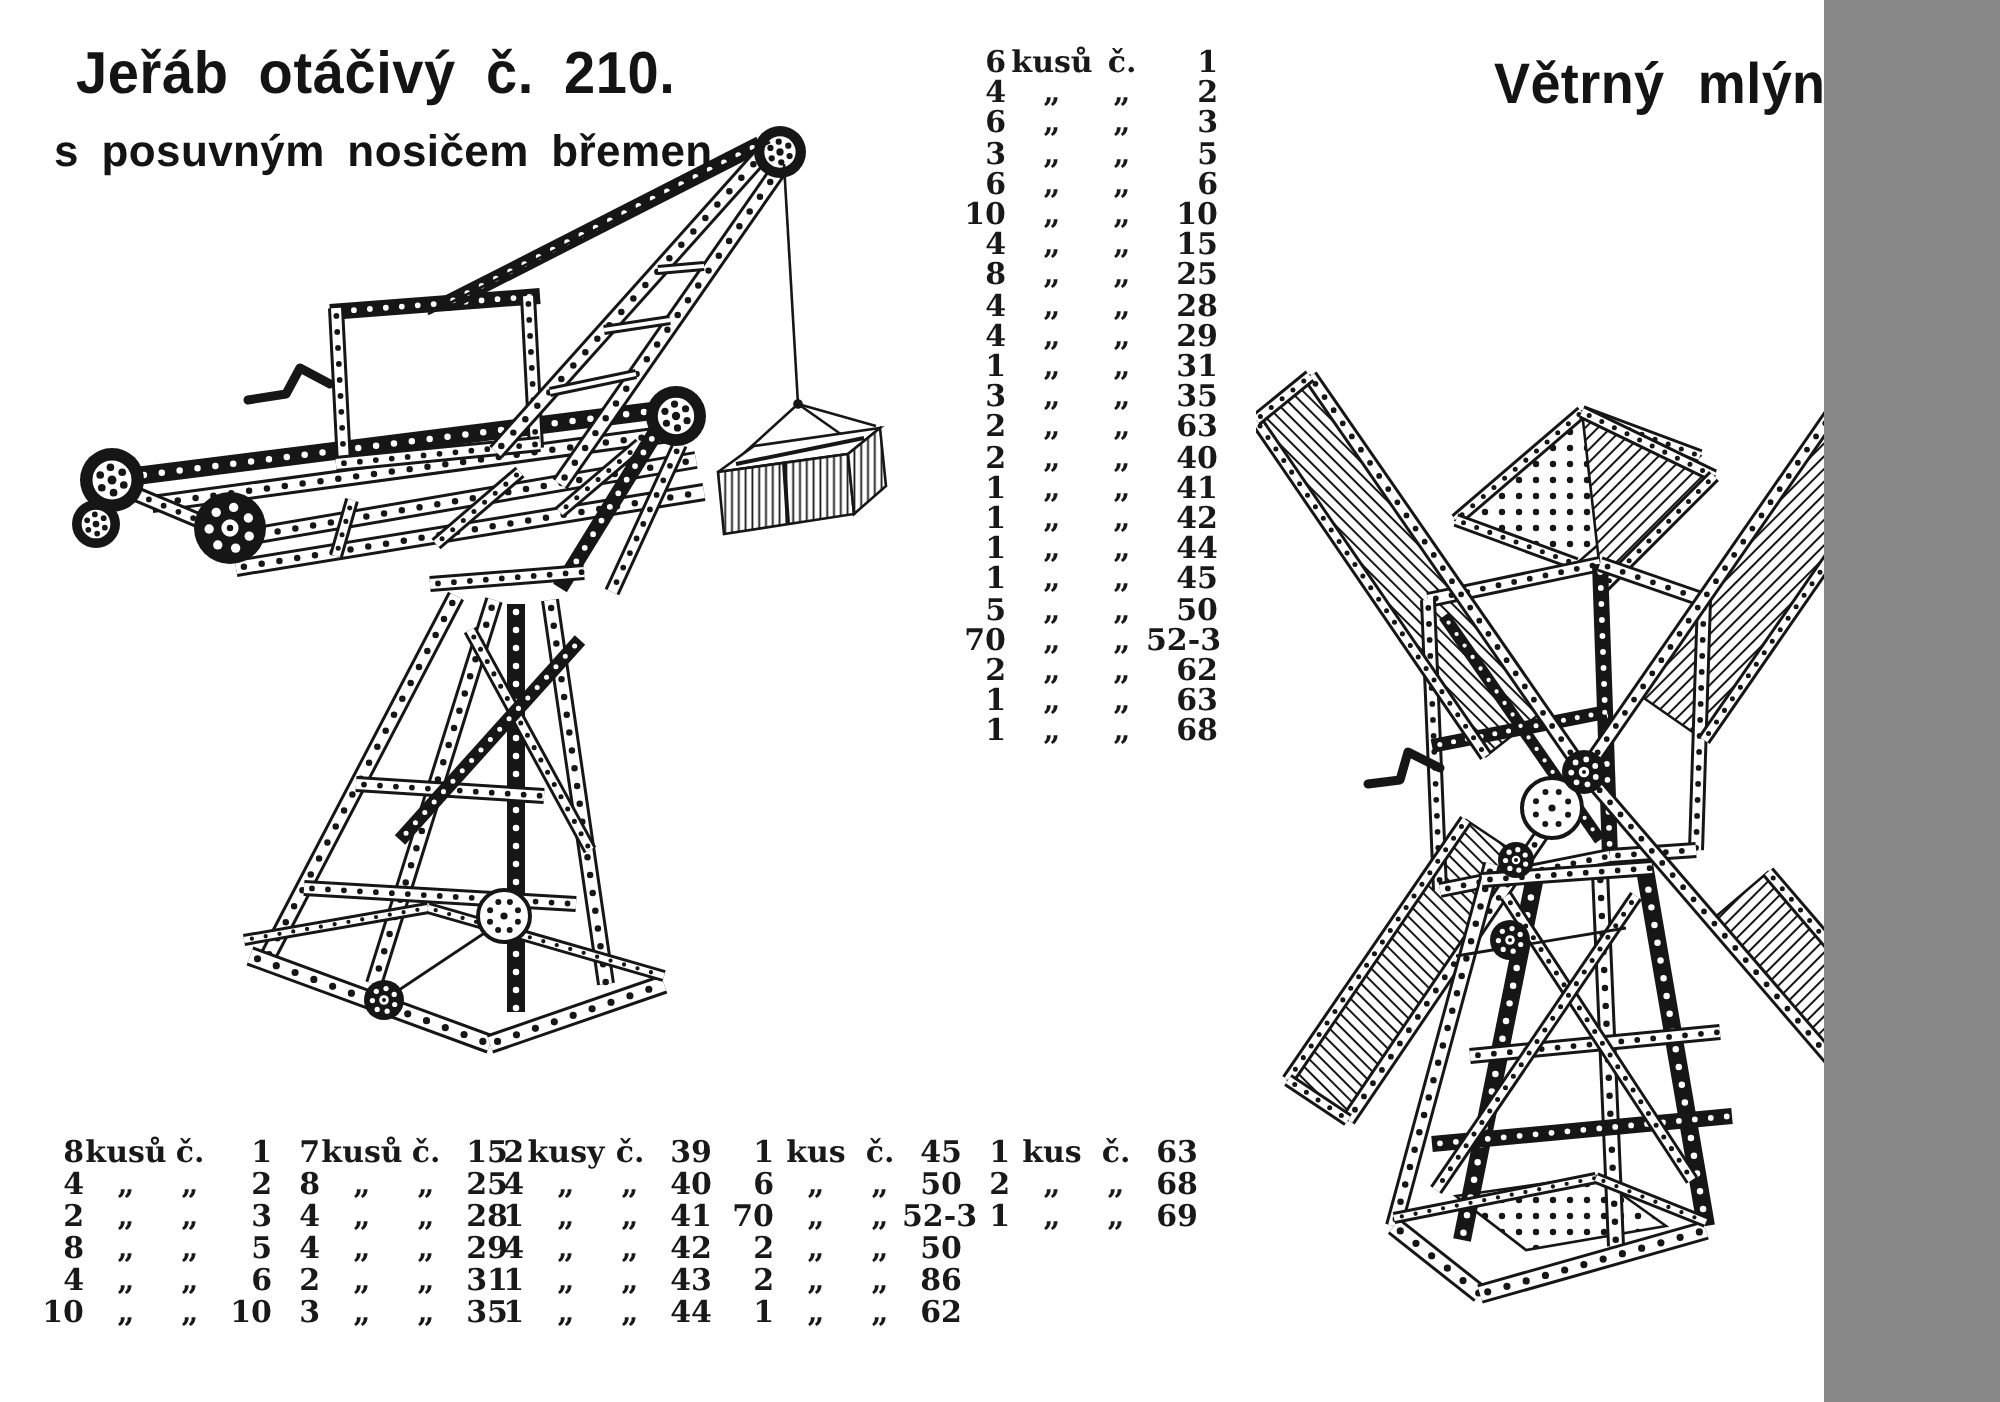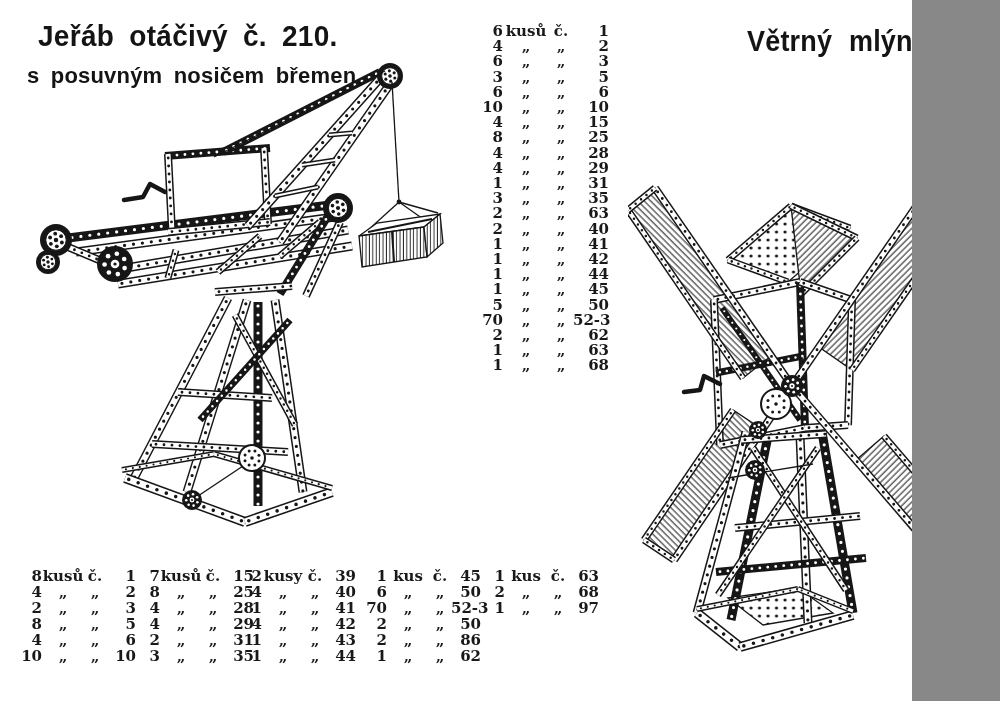--- a/index.html
+++ b/index.html
@@ -353,21 +353,21 @@
         <div class="prow">
           <span class="pc pc-count">2</span>
           <span class="pc pc-unit">„</span>
           <span class="pc pc-no">„</span>
           <span class="pc pc-part">68</span>
         </div>
         <div class="prow">
           <span class="pc pc-count">1</span>
           <span class="pc pc-unit">„</span>
           <span class="pc pc-no">„</span>
-          <span class="pc pc-part">97</span>
+          <span class="pc pc-part">69</span>
         </div>
       </div>
     </div>
 
   <svg class="illus" id="crane-svg" width="445" height="485" viewBox="0 0 445 485">
     <defs>
       <pattern id="c-vhatch" width="3.4" height="4" patternUnits="userSpaceOnUse">
         <rect width="3.4" height="4" fill="#ffffff"></rect>
         <line x1="1.2" y1="0" x2="1.2" y2="4" stroke="#161616" stroke-width="0.9"></line>
       </pattern>

